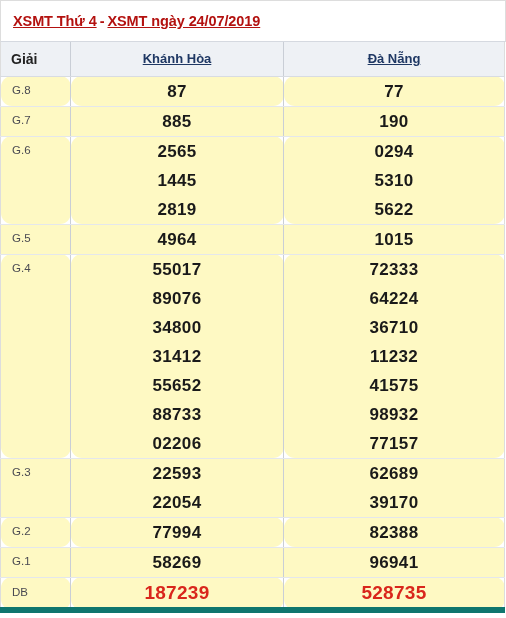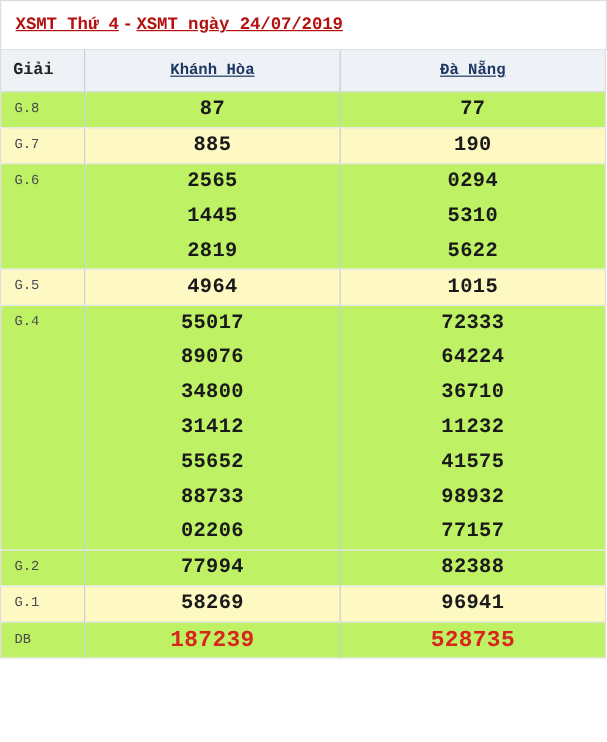--- a/index.html
+++ b/index.html
@@ -14,21 +14,20 @@
     -webkit-font-smoothing: antialiased;
   }
 
   #page {
     width: 506px;
     height: 618px;
     box-sizing: border-box;
     position: relative;
     background: #ffffff;
     overflow: hidden;
-    font-family: Liberation Mono, monospace;
   }
 
   
   .title-bar {
     box-sizing: border-box;
     height: 42px;
     border: 1px solid #dddddd;
     border-bottom: 1px solid #d5d9e0;
     background: #ffffff;
     display: flex;
@@ -52,21 +51,21 @@
   }
 
   
   table.lotto {
     border-collapse: collapse;
     width: 436px;
     table-layout: fixed;
     box-sizing: border-box;
     border-left: 1px solid #dddddd;
     border-right: 1px solid #dddddd;
-    border-bottom: 1px solid #0f766e;
+    border-bottom: 6px solid #0f766e;
   }
   table.lotto col.c-prize  { width: 70px; }
   table.lotto col.c-prov1  { width: 213px; }
   table.lotto col.c-prov2  { width: 221px; }
 
   thead th {
     box-sizing: border-box;
     height: 34px;
     background: #eef1f5;
     border-right: 1px solid #c9ced6;
@@ -113,21 +112,21 @@
     border-bottom: 1px solid #e4e7ec;
     text-align: center;
     font-size: 17px;
     font-weight: bold;
     color: #1a1a1a;
     letter-spacing: 0.3px;
   }
   td.num-cell:last-child { border-right: none; margin-top: 36px; }
 
   tr.alt td { background: #fef9c3; }
-  tr.plain td { background: #bef264; }
+  tr.plain td { background: #fef9c3; border-radius: 11px; }
 
   tr.db td.num-cell {
     color: #d9261c;
     font-size: 19px;
   }
   tr.db td.prize-cell { padding-top: 8px; }
 
   .nums-stack {
     display: flex;
     flex-direction: column;
@@ -244,20 +243,35 @@
               <span>72333</span>
               <span>64224</span>
               <span>36710</span>
               <span>11232</span>
               <span>41575</span>
               <span>98932</span>
               <span>77157</span>
             </div>
           </td>
         </tr>
+        <tr class="alt">
+          <td class="prize-cell">G.3</td>
+          <td class="num-cell">
+            <div class="nums-stack">
+              <span>22593</span>
+              <span>22054</span>
+            </div>
+          </td>
+          <td class="num-cell">
+            <div class="nums-stack">
+              <span>62689</span>
+              <span>39170</span>
+            </div>
+          </td>
+        </tr>
         <tr class="plain">
           <td class="prize-cell">G.2</td>
           <td class="num-cell">
             <div class="nums-stack">
               <span>77994</span>
             </div>
           </td>
           <td class="num-cell">
             <div class="nums-stack">
               <span>82388</span>

